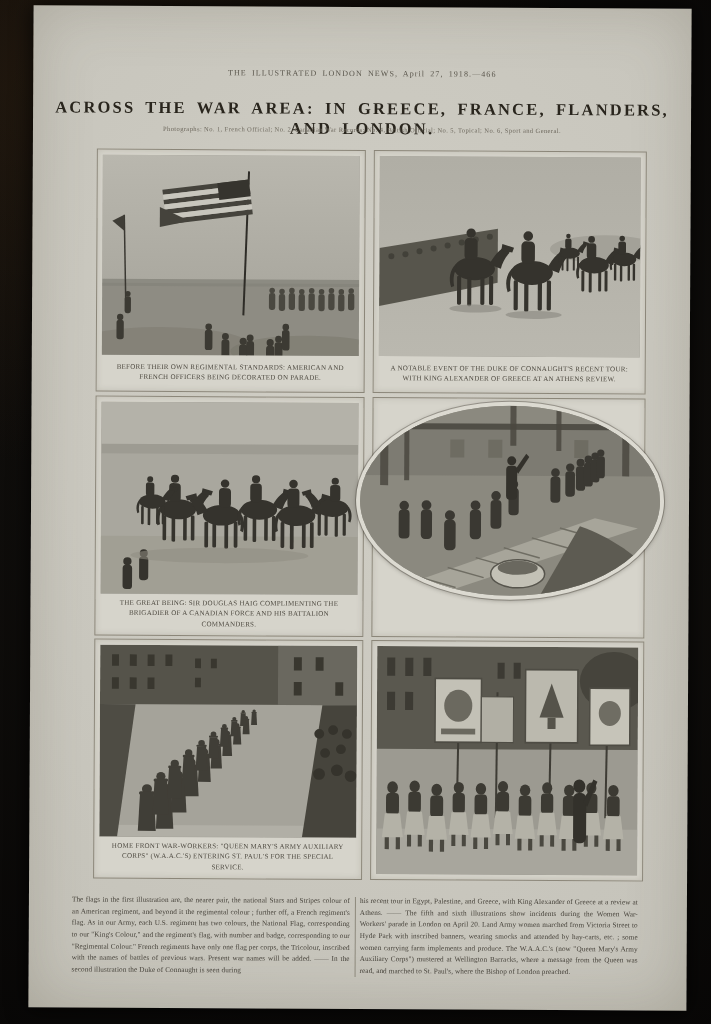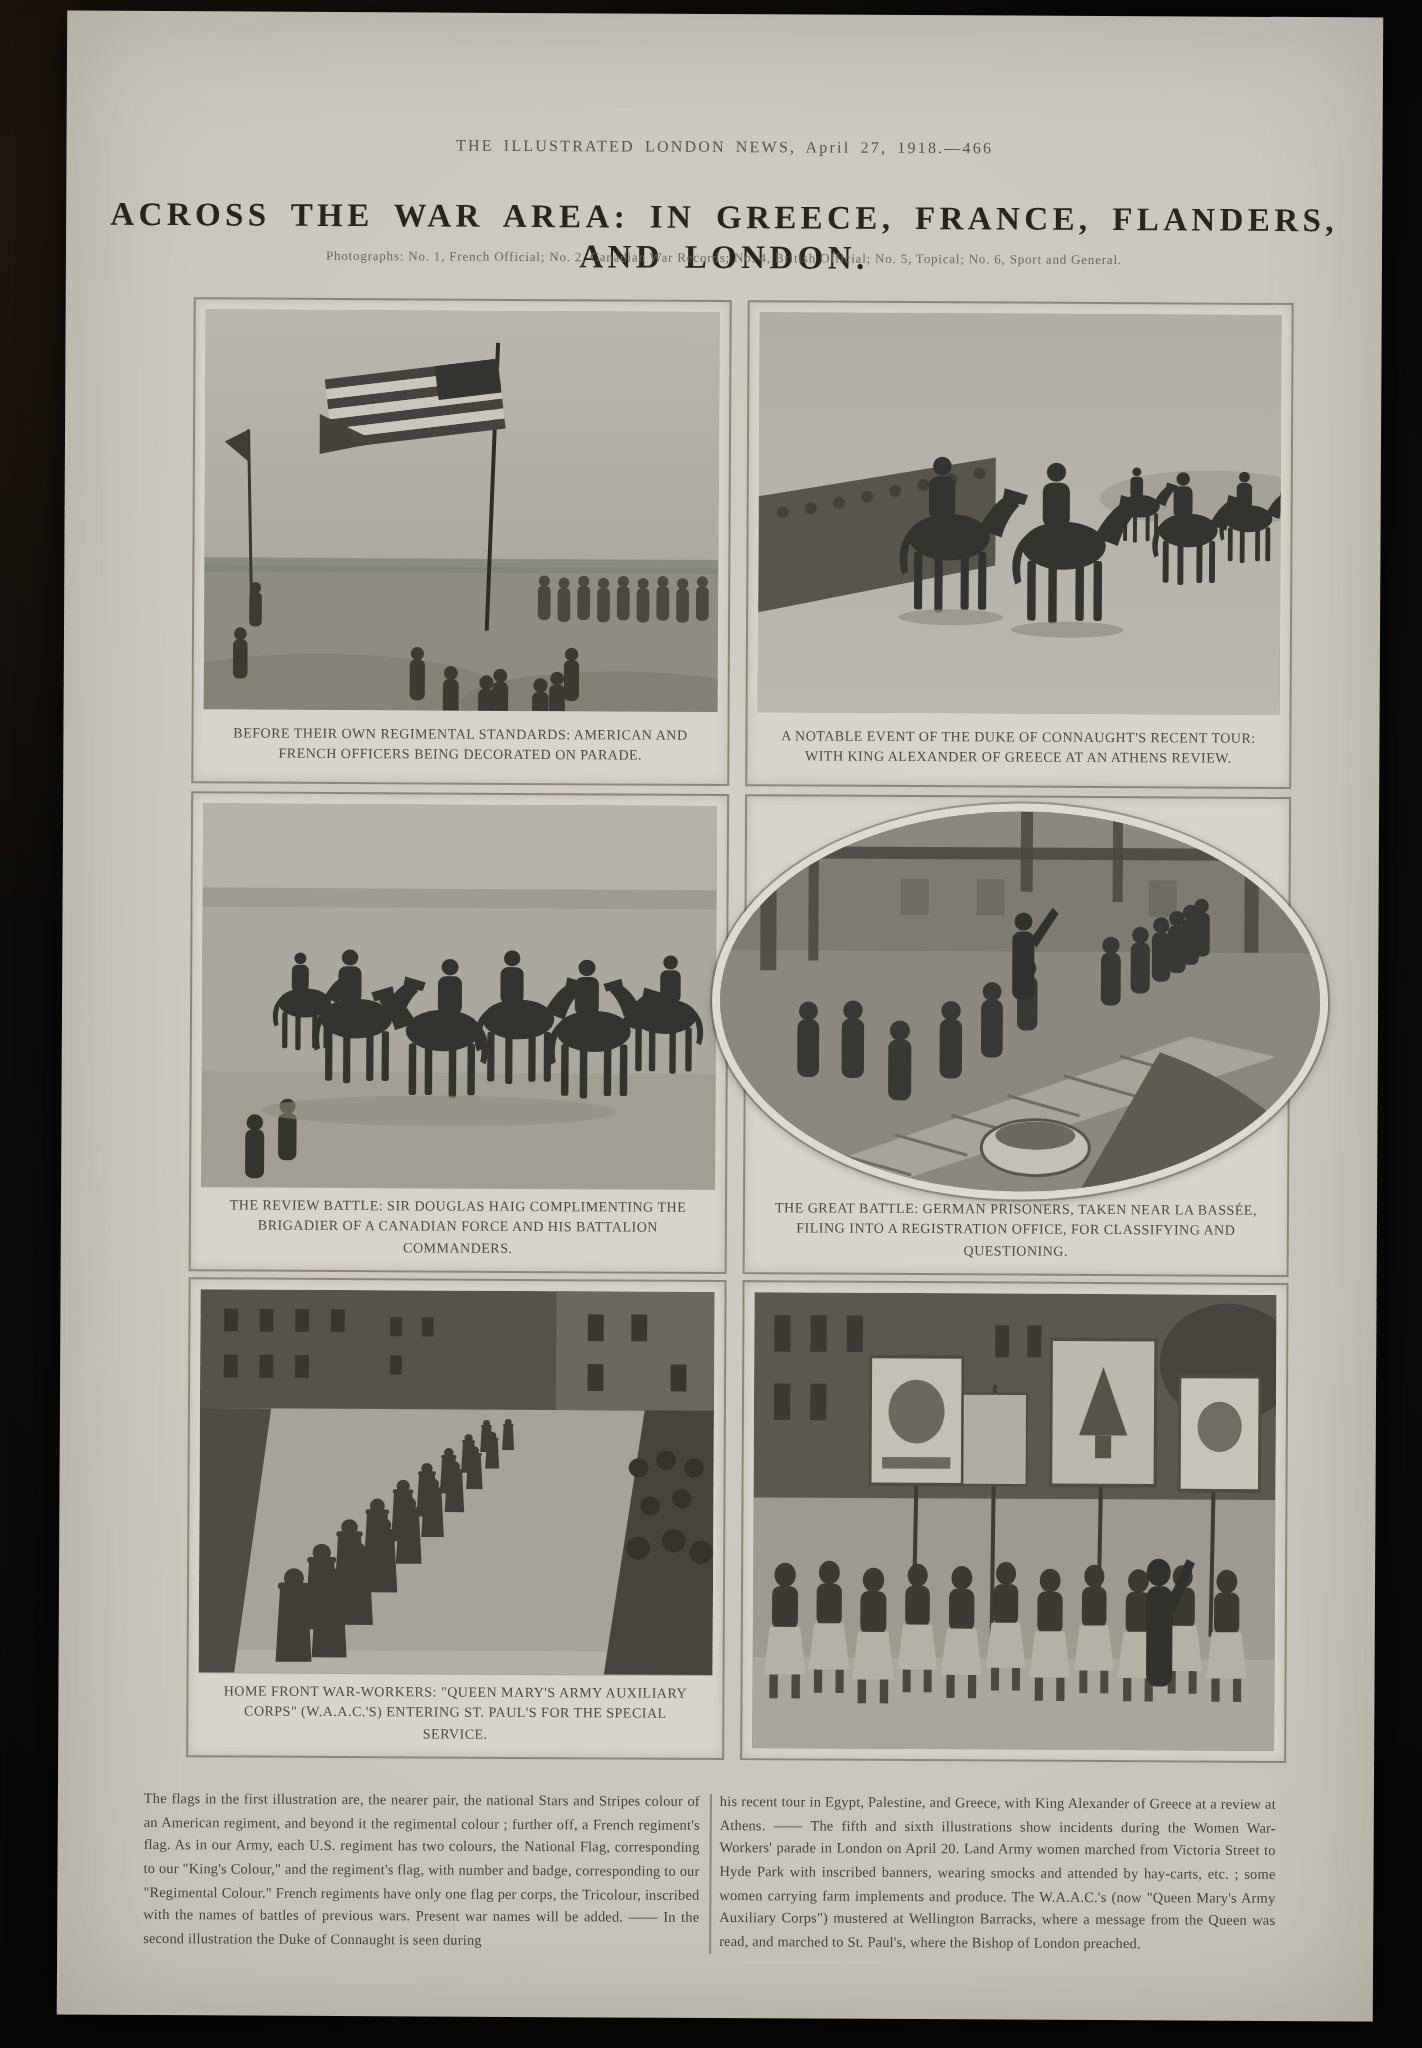--- a/index.html
+++ b/index.html
@@ -221,21 +221,21 @@
             <use href="#g-horse" transform="translate(78,112) scale(1.3)"></use>
             <use href="#g-horse" transform="translate(122,118) scale(1.35) scale(-1,1)"></use>
             <use href="#g-horse" transform="translate(160,112) scale(1.3)"></use>
             <use href="#g-horse" transform="translate(198,118) scale(1.35)"></use>
             <use href="#g-horse" transform="translate(234,110) scale(1.15) scale(-1,1)"></use>
             <use href="#g-horse" transform="translate(52,104) scale(0.95)"></use>
           </g>
           <ellipse cx="120" cy="160" rx="90" ry="8" fill="#8f8d82" opacity=".55"></ellipse>
         </svg>
       </div>
-      <figcaption class="cap">THE REVIEW BATTLE: SIR DOUGLAS HAIG COMPLIMENTING THE BRIGADIER OF A CANADIAN FORCE AND HIS BATTALION COMMANDERS.</figcaption>
+      <figcaption class="cap">THE GREAT BEING: SIR DOUGLAS HAIG COMPLIMENTING THE BRIGADIER OF A CANADIAN FORCE AND HIS BATTALION COMMANDERS.</figcaption>
     </figure>
 
     <figure class="cell c4" style="margin:0;">
       <div class="photo">
         <div class="oval">
           <svg viewBox="0 0 300 190" preserveAspectRatio="none">
             <rect width="300" height="190" fill="#8b897f"></rect>
             <rect y="18" width="300" height="52" fill="#7d7b72"></rect>
             <rect y="18" width="300" height="6" fill="#504e46"></rect>
             <g fill="#4a4840" opacity=".85">
@@ -277,21 +277,20 @@
             <g fill="#33312b">
               <rect x="146" y="60" width="11" height="34" rx="4"></rect>
               <circle cx="151.5" cy="55" r="4.5"></circle>
               <path d="M155,64 L166,48 L169,51 L158,68 Z"></path>
             </g>
             <ellipse cx="158" cy="168" rx="27" ry="14" fill="#c3c1b6" stroke="#57554d" stroke-width="1.5"></ellipse>
             <ellipse cx="158" cy="162" rx="20" ry="7" fill="#6a685f"></ellipse>
           </svg>
         </div>
       </div>
-      <figcaption class="cap">THE GREAT BATTLE: GERMAN PRISONERS, TAKEN NEAR LA BASSÉE, FILING INTO A REGISTRATION OFFICE, FOR CLASSIFYING AND QUESTIONING.</figcaption>
     </figure>
 
     <figure class="cell c5" style="margin:0;">
       <div class="photo">
         <svg viewBox="0 0 260 200" preserveAspectRatio="none">
           <rect width="260" height="200" fill="#a5a39a"></rect>
           <rect width="260" height="62" fill="#55534a"></rect>
           <rect x="180" width="80" height="62" fill="#6a685f"></rect>
           <g fill="#39372f">
             <rect x="12" y="10" width="7" height="12"></rect>

